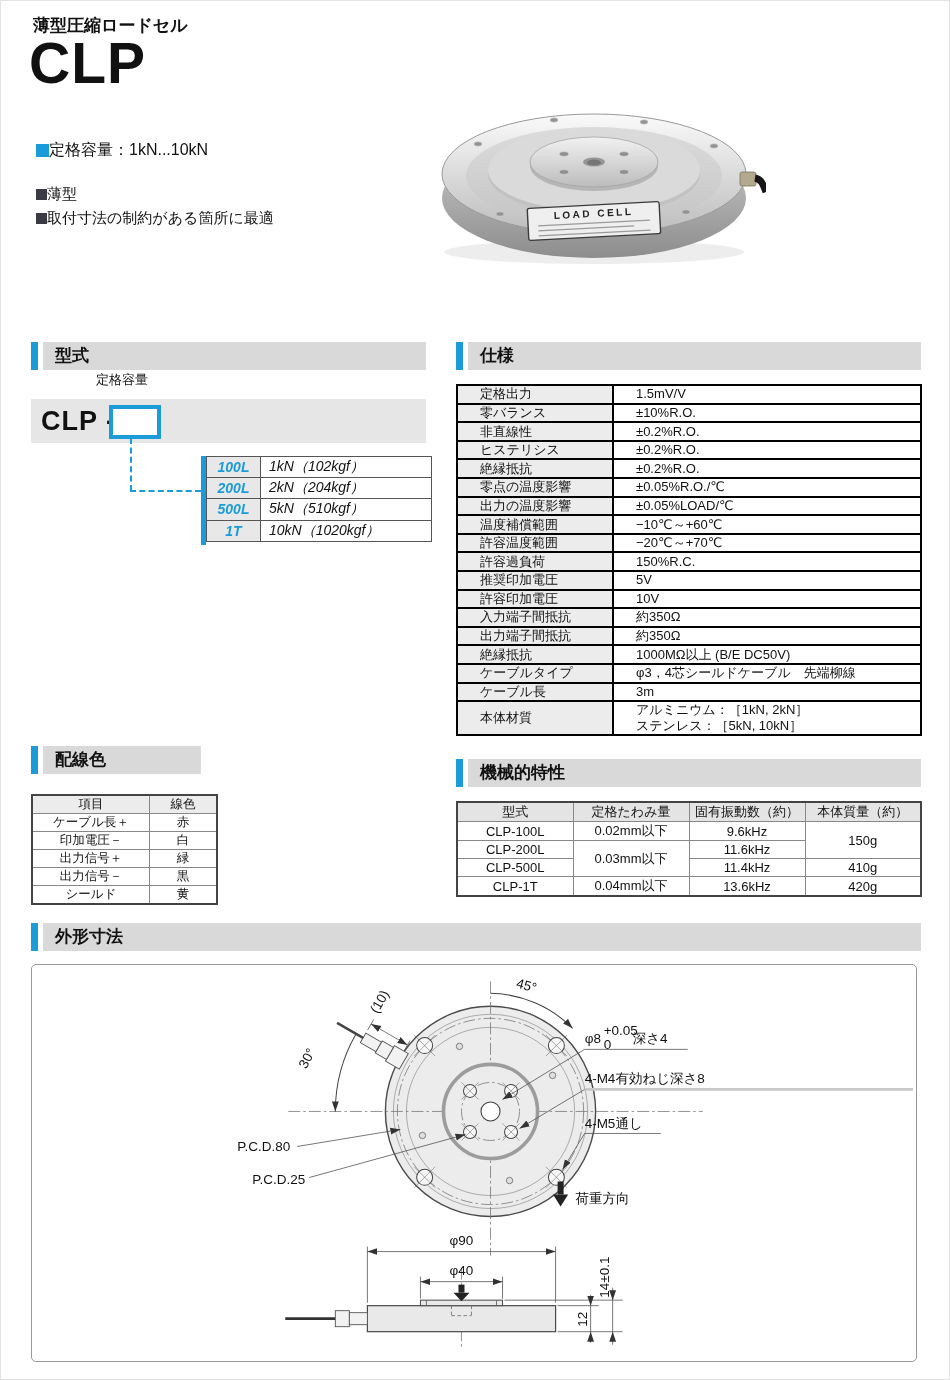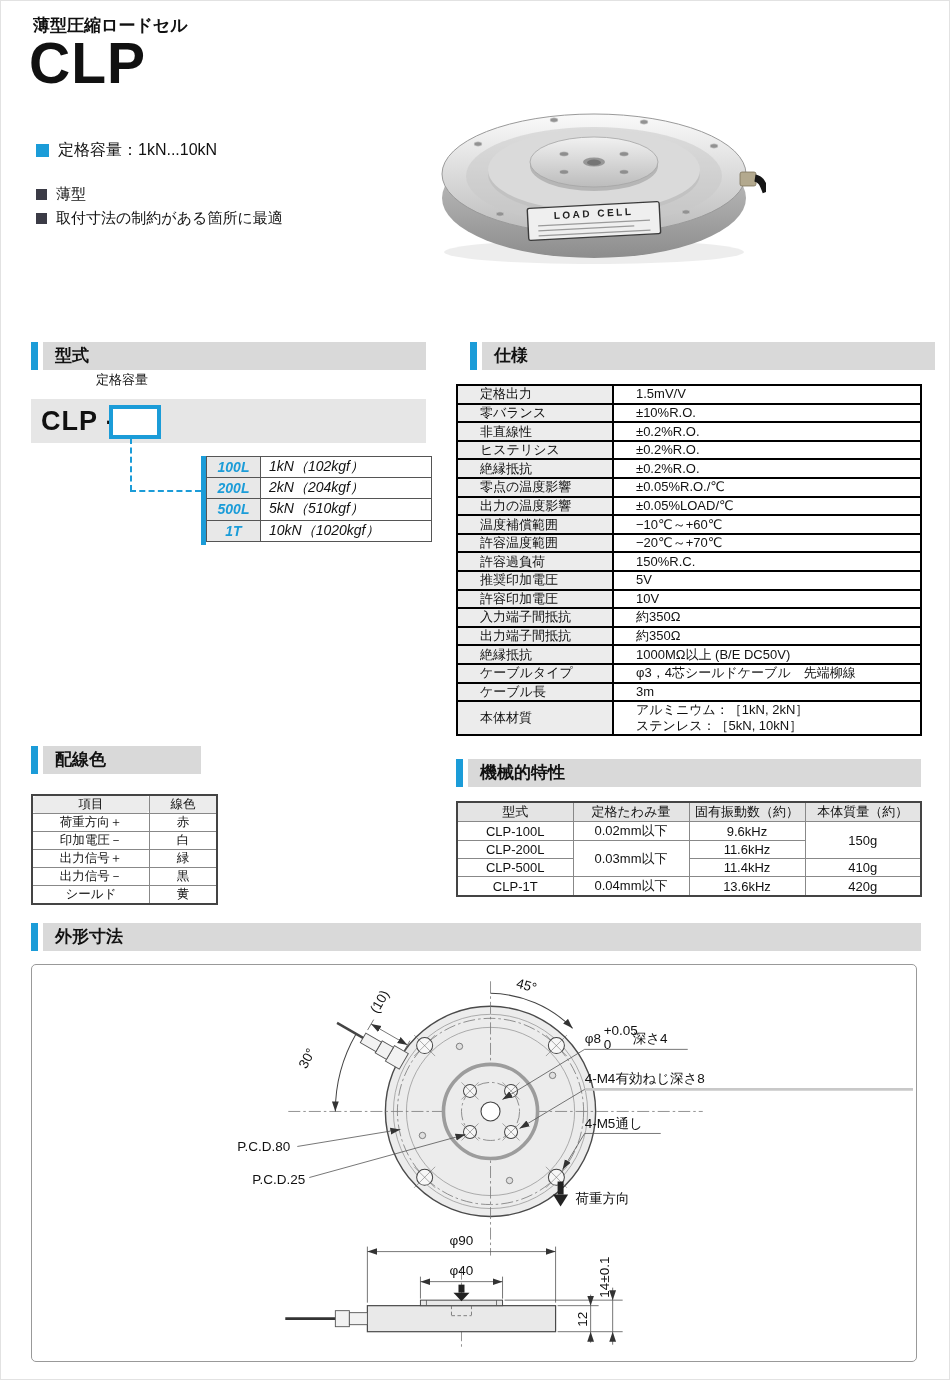--- a/index.html
+++ b/index.html
@@ -5,33 +5,33 @@
   html,body { margin:0; padding:0; background:#fff; }
   .page {
     position:relative; width:948px; height:1378px; background:#fff;
     border:1px solid #e2e2e2; overflow:hidden;
     font-family:"Liberation Sans","DejaVu Sans",sans-serif; color:#111;
   }
   .abs { position:absolute; }
   
   .subtitle { left:32px; top:13px; font-size:17px; font-weight:bold; }
   .title { left:28px; top:34px; font-size:57px; font-weight:bold; letter-spacing:1px; line-height:1; }
-  .feature { display:flex; align-items:center; gap:9px; }
+  .feature { display:flex; align-items:center; }
   .feature .sq { flex:0 0 auto; }
   .sq-accent { width:13px; height:13px; background:#1b9cd8; }
   .sq-dark { width:11px; height:11px; background:#3b3b46; }
   #feat1 { left:35px; top:139px; font-size:16px; }
   #feat2 { left:35px; top:184px; font-size:15px; }
   #feat3 { left:35px; top:208px; font-size:15px; }
   
   .heading { display:flex; height:28px; }
   .heading .bar { width:7px; background:#1b9cd8; }
   .heading .hl { background:#d9d9d9; margin-left:5px; flex:1; font-size:17px; font-weight:bold; line-height:28px; padding-left:12px; }
   #h-model  { left:30px;  top:341px; width:395px; }
-  #h-spec   { left:455px; top:341px; width:465px;margin-left:14px; }
+  #h-spec   { left:455px; top:341px; width:465px; }
   #h-wiring { left:30px;  top:745px; width:170px; }
   #h-mech   { left:455px; top:758px; width:465px; }
   #h-dims   { left:30px;  top:922px; width:890px; }
   
   .cap-label { left:95px; top:370px; font-size:13px; }
   .model-band { left:30px; top:398px; width:395px; height:44px; background:#e6e6e6; }
   .model-prefix { left:40px; top:398px; height:44px; line-height:44px; font-size:27px; font-weight:bold; letter-spacing:1px; }
   .model-box { left:108px; top:404px; width:44px; height:26px; background:#fff; border:4px solid #1b9cd8; }
   .conn-v { left:129px; top:437px; height:53px; width:0; border-left:2px dashed #1b9cd8; }
   .conn-h { left:129px; top:489px; width:71px; height:0; border-top:2px dashed #1b9cd8; }
@@ -260,21 +260,21 @@
     <div class="bar"></div>
     <div class="hl">配線色</div>
   </div>
   <table class="abs wiring-table">
     <tbody>
         <tr>
       <th class="w-item">項目</th>
       <th class="w-color">線色</th>
     </tr>
     <tr>
-          <td>荷重方向＋</td>
+          <td>ケーブル長＋</td>
           <td>赤</td>
         </tr>
     <tr>
           <td>印加電圧－</td>
           <td>白</td>
         </tr>
     <tr>
           <td>出力信号＋</td>
           <td>緑</td>
         </tr>

